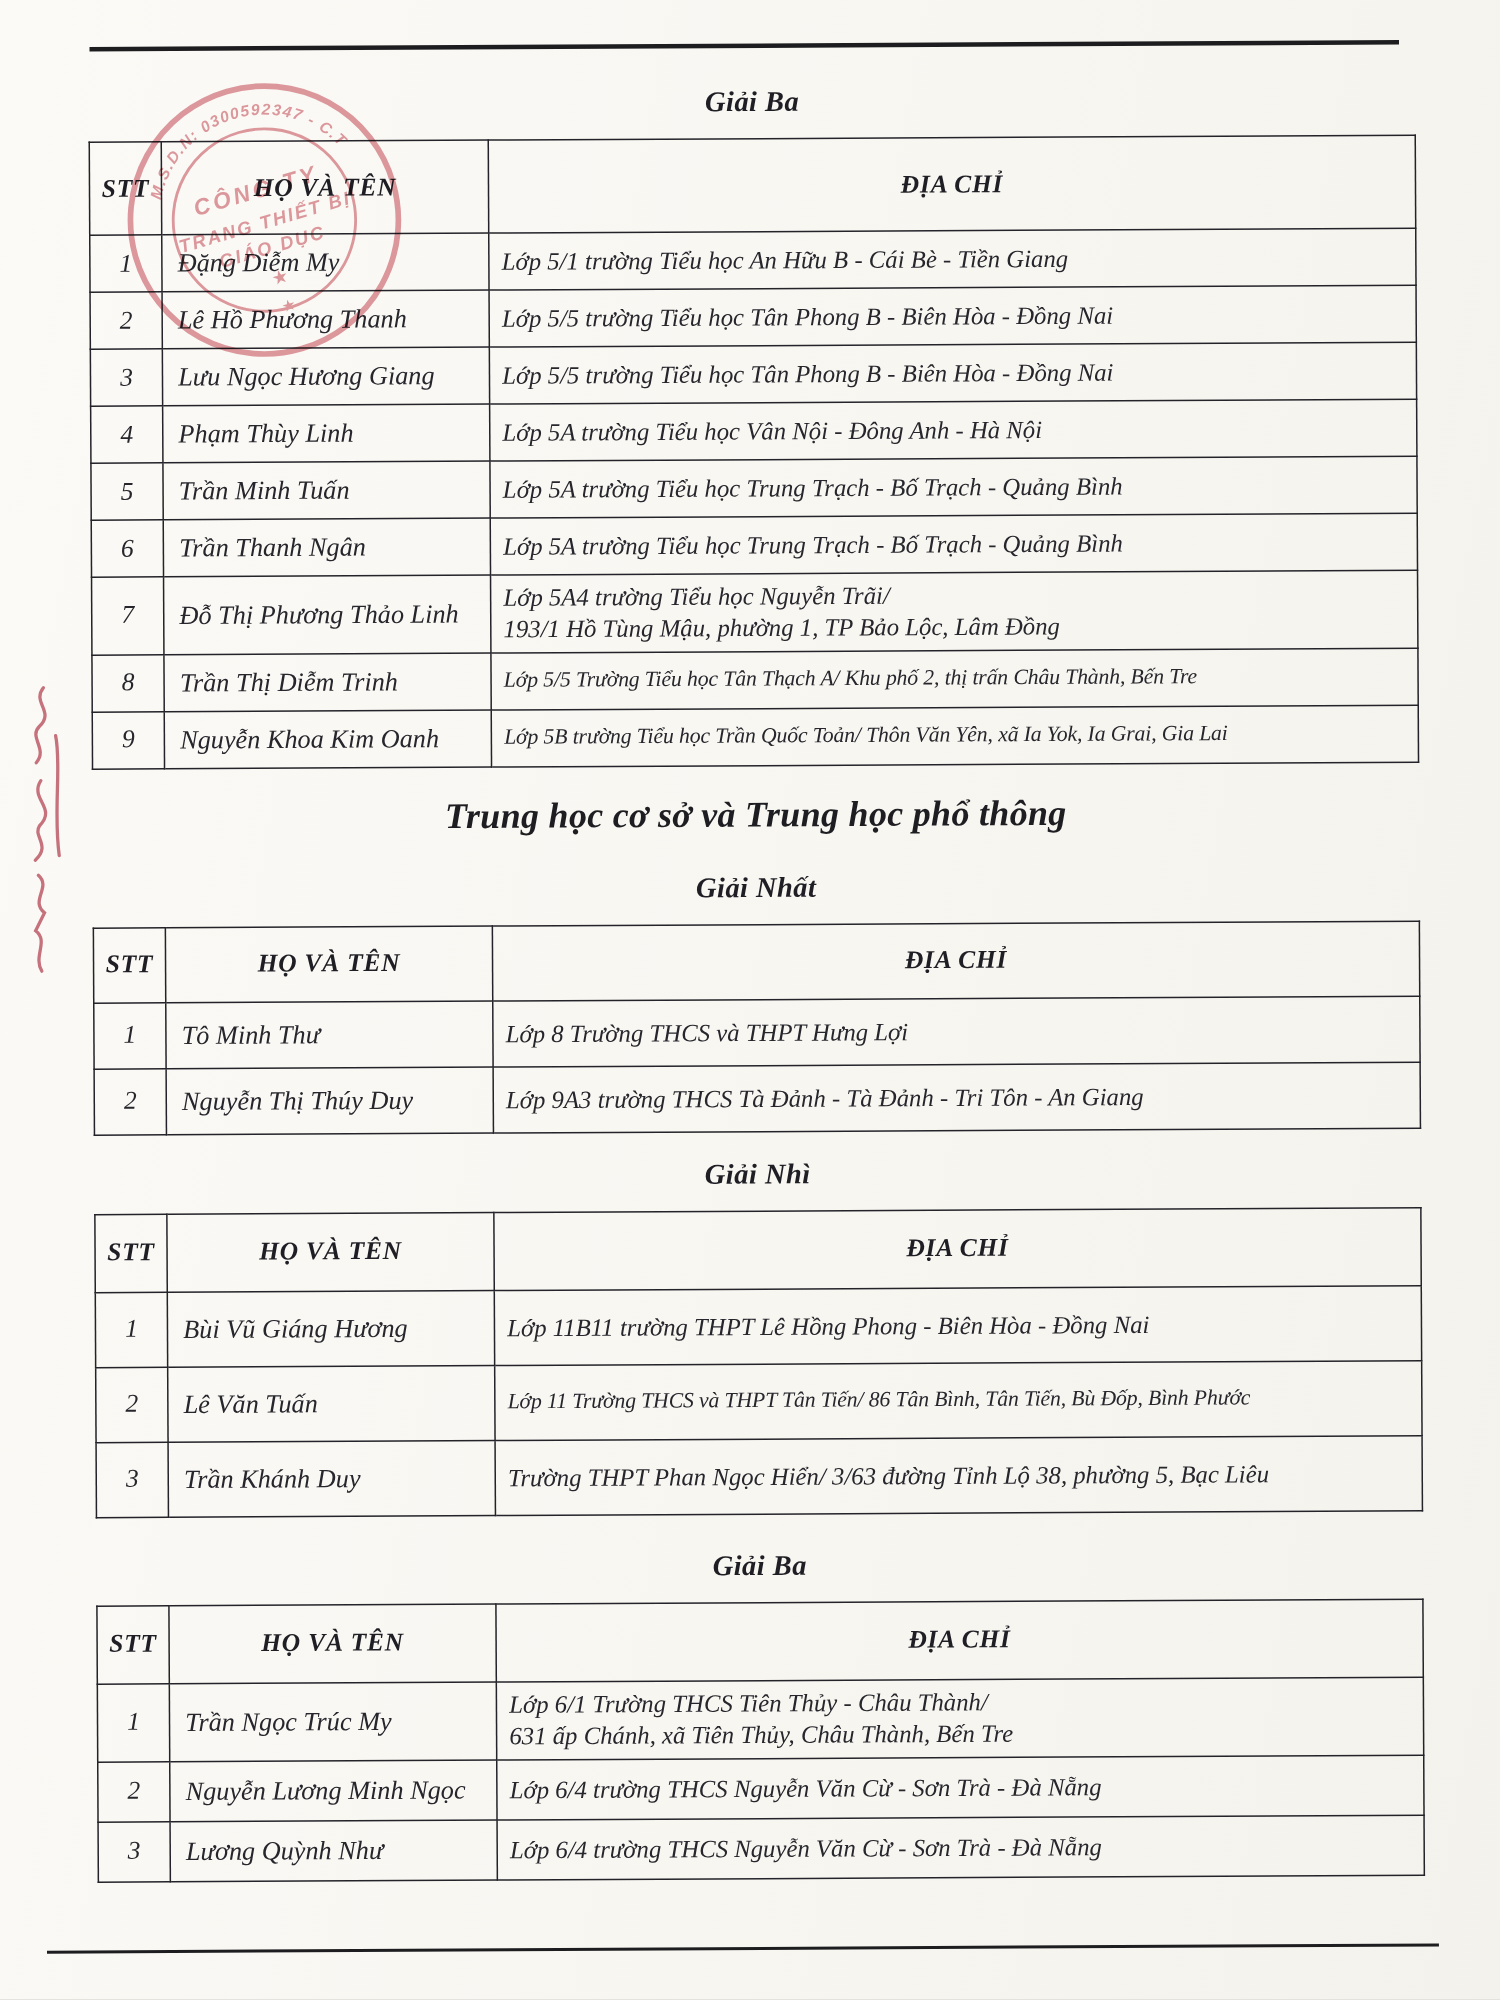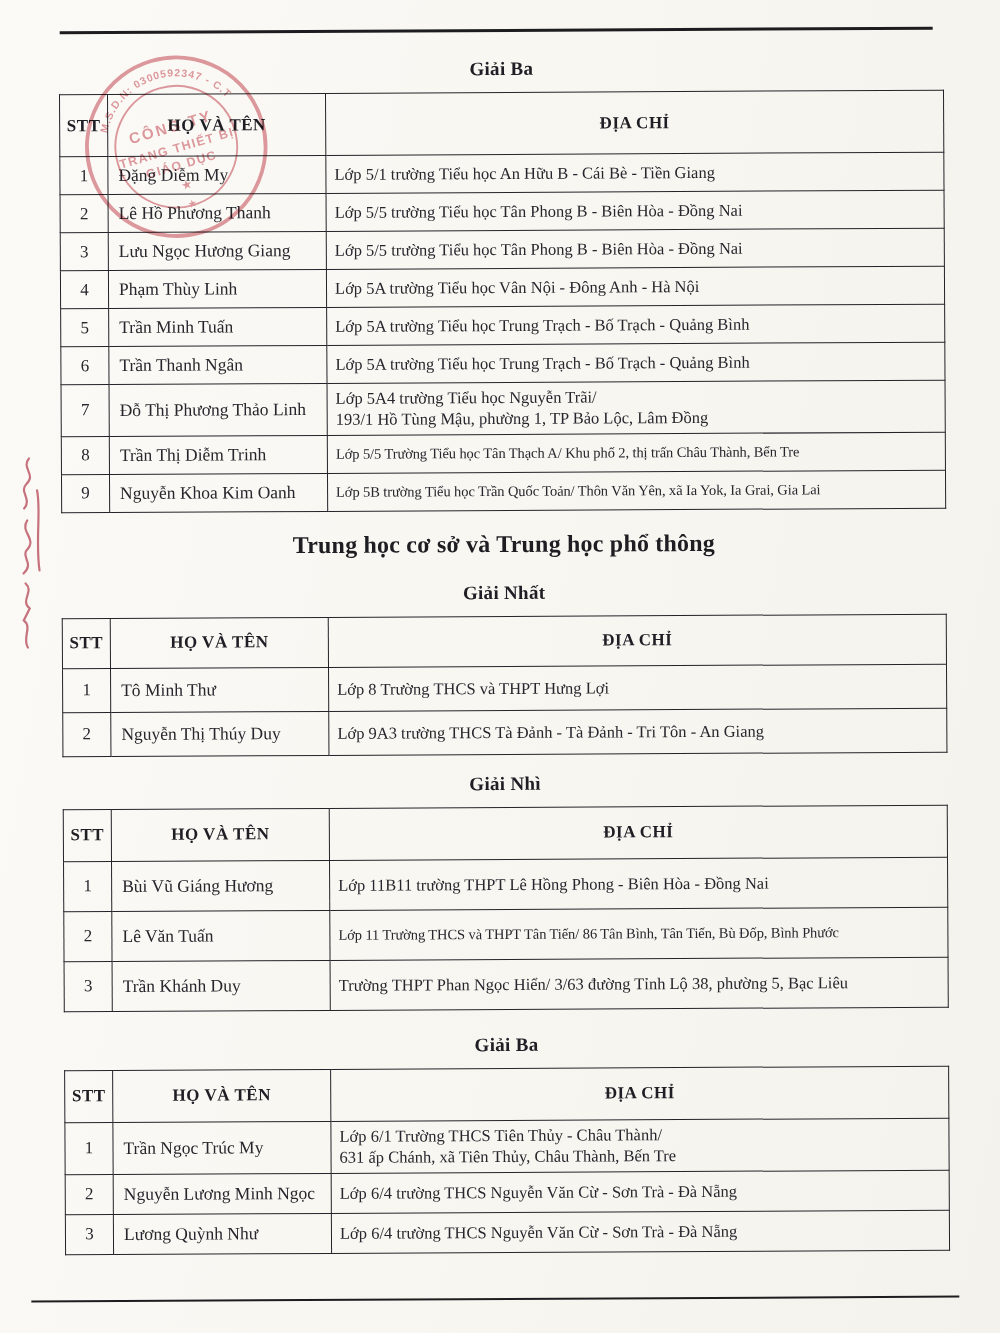--- a/index.html
+++ b/index.html
@@ -1,20 +1,21 @@
 <!DOCTYPE html>
 <html><head>
 <meta charset="utf-8">
 <style>
   html,body{margin:0;padding:0;background:#dedcd6;}
   .page{
     position:relative;width:1000px;height:1333px;margin:0 auto;
     background:linear-gradient(100deg,#fbfaf6 0%,#f8f6f1 55%,#f4f2ec 100%);
     overflow:hidden;color:#26262c;
     font-family:"Liberation Serif","DejaVu Serif",serif;
+    font-style:italic;
   }
   .content{position:absolute;inset:0;transform:rotate(-0.3deg);}
   .rule{position:absolute;background:#1d1d20;}
   .rule-top{left:63px;top:29px;width:873px;height:3px;}
   .rule-bottom{left:28px;top:1298px;width:928px;height:2px;}
 
   .sec-title{
     width:885px;margin:24px 0 0 62px;text-align:center;
     font-size:19px;font-weight:bold;color:#1e1e24;letter-spacing:.3px;
   }

